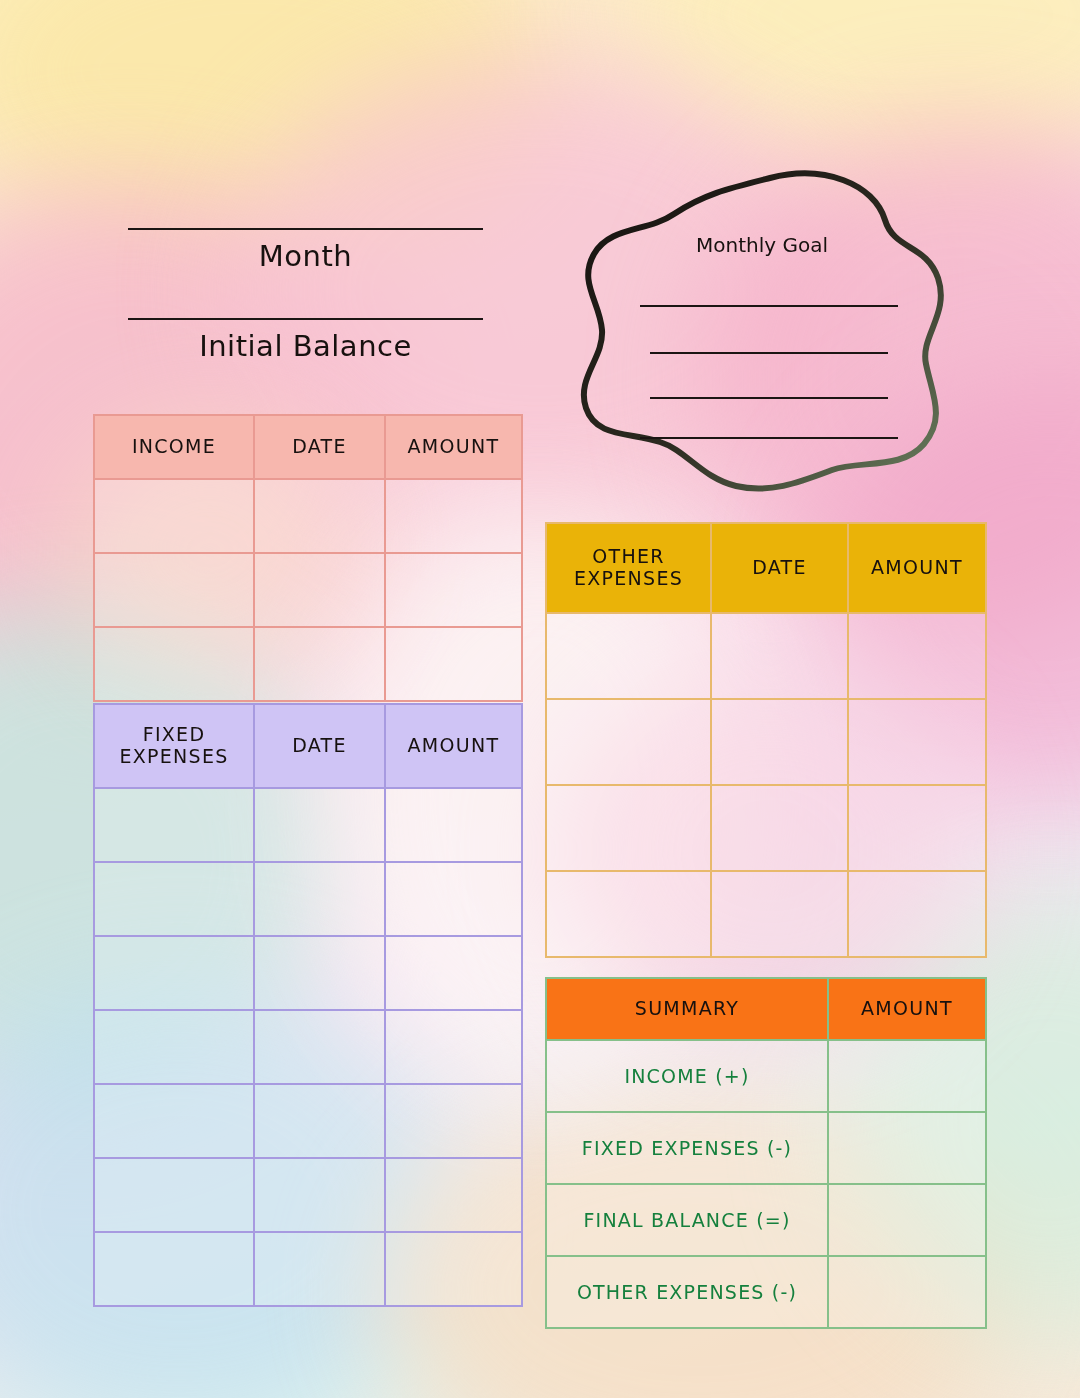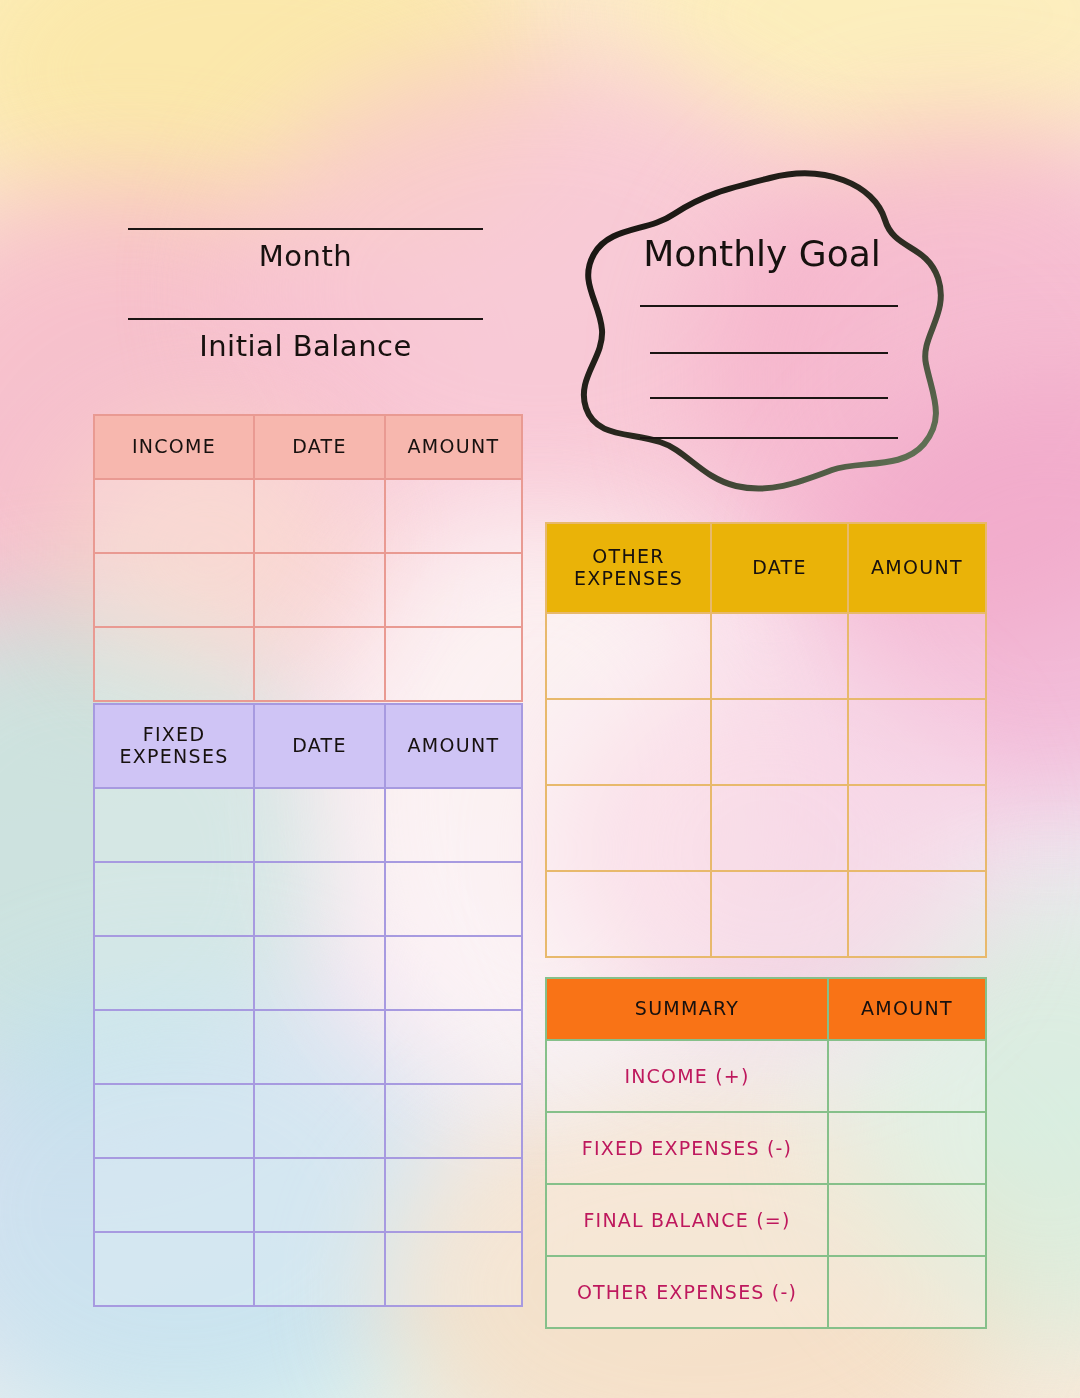--- a/index.html
+++ b/index.html
@@ -79,21 +79,21 @@
     width: 374px;
     height: 330px;
   }
   #goal-blob svg { display:block; width:100%; height:100%; }
   #goal-title {
     position: absolute;
     left: 612px;
     top: 233px;
     width: 300px;
     text-align: center;
-    font-size: 36px;
+    font-size: 20px;
     color: #17110f;
   }
   .goal-line {
     position: absolute;
     border-bottom: 2px solid #1b1513;
     height: 0;
   }
 
   
   table.grid {
@@ -132,21 +132,21 @@
 
   
   #summary-table { left: 545px; top: 977px; width: 440px; }
   #summary-table th, #summary-table td { border: 2px solid #86c08a; }
   #summary-table th { background: #f97316; height: 60px; }
   #summary-table td { height: 70px; background: rgba(255,255,255,0.2); }
   #summary-table td.label {
     font-size: 19px;
     letter-spacing: 1.2px;
     text-align: center;
-    color: #be185d;
+    color: #15803d;
   }
 </style>
 </head>
 <body>
 
 <div id="page">
   <div class="bg-base"></div>
 
   <div class="wash" style="left:-60px; top:-120px; width:620px; height:380px; background:#fbe8a8; opacity:.9;"></div>
   <div class="wash" style="left:600px; top:-150px; width:600px; height:330px; background:#fdf0b8; opacity:.85;"></div>

